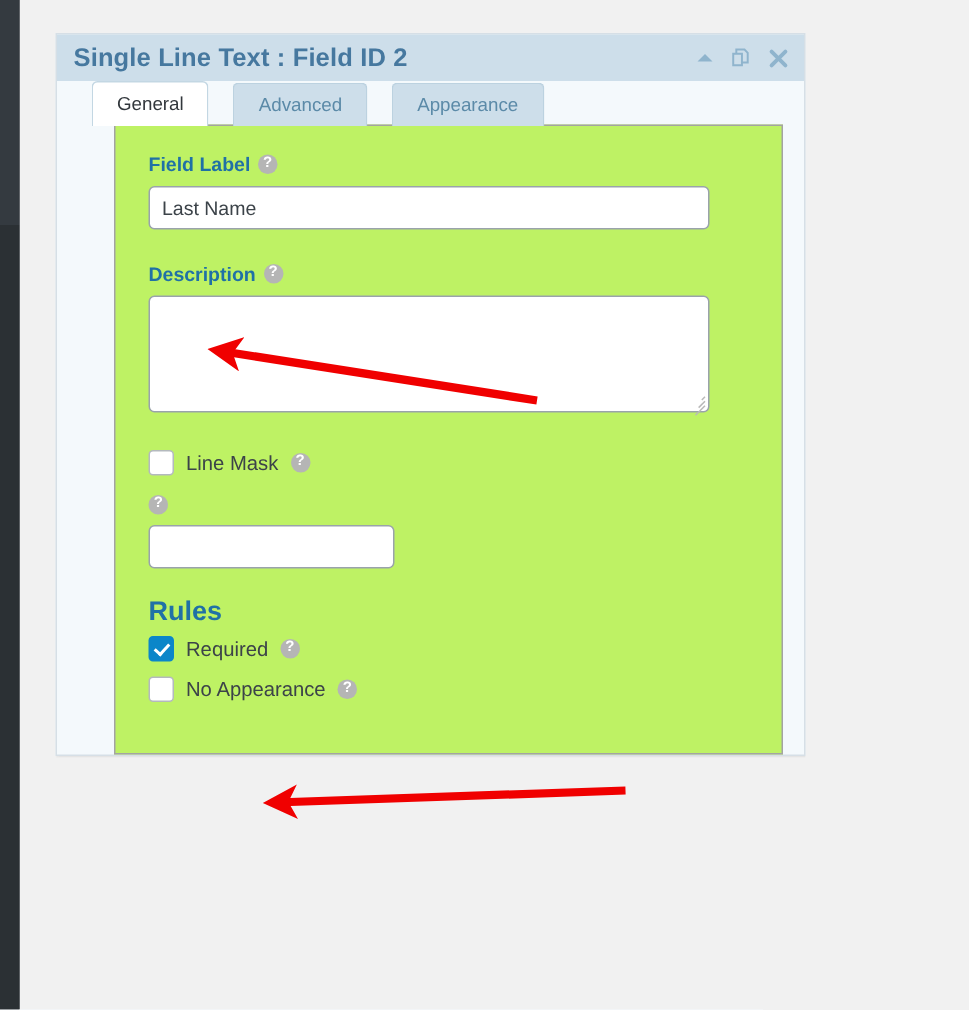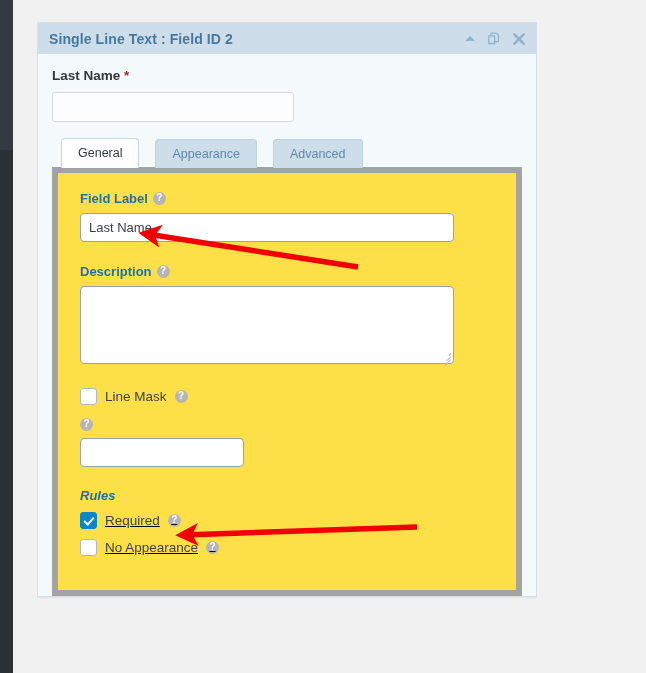--- a/index.html
+++ b/index.html
@@ -54,21 +54,21 @@
   
   #panel-header {
     background: #cddeea;
     height: 31px;
     display: flex;
     align-items: center;
     padding: 0 10px 0 11px;
     box-sizing: border-box;
   }
   #panel-title {
-    font-size: 14px;
+    font-size: 17px;
     font-weight: bold;
     color: #46789f;
     letter-spacing: 0.1px;
     flex: 1 1 auto;
     white-space: nowrap;
   }
   .hdr-icons {
     display: flex;
     align-items: center;
     gap: 11px;
@@ -144,26 +144,27 @@
   }
   .tab.active {
     background: #ffffff;
     color: #32373c;
     border-color: #c3d7e3;
     padding-bottom: 8px;
   }
 
   
   #tab-content {
-    background: #fde047;
-    border: 6px solid #a3a3a3;
+    background: #bef264;
+    border: 1px solid #a3a3a3;
     position: relative;
     z-index: 1;
     padding: 18px 20px 24px 22px;
     box-sizing: border-box;
+    margin-left: 24px;
   }
 
   .setting-block { margin-bottom: 4px; }
 
   .setting-label {
     font-size: 13px;
     font-weight: bold;
     color: #2071a6;
     display: flex;
     align-items: center;
@@ -242,21 +243,21 @@
   .ta-grip i:nth-child(2) { bottom: 4px; width: 6px; }
   .ta-grip i:nth-child(3) { bottom: 7px; width: 3px; }
 
   
   .check-row {
     display: flex;
     align-items: center;
     gap: 8px;
     margin-bottom: 13px;
   }
-  .check-row.tight { margin-bottom: 10px; text-decoration: underline; }
+  .check-row.tight { margin-bottom: 10px; }
   .cbox {
     width: 17px;
     height: 17px;
     border-radius: 3px;
     border: 1px solid #b4b9be;
     background: #ffffff;
     box-sizing: border-box;
     flex: 0 0 auto;
     cursor: pointer;
     position: relative;
@@ -277,26 +278,25 @@
     transform: rotate(42deg);
   }
   .check-label {
     font-size: 13.5px;
     color: #3c4349;
     line-height: 16px;
     white-space: nowrap;
   }
 
   .rules-heading {
-    font-size: 13px;
+    font-size: 18px;
     font-weight: bold;
     color: #2071a6;
     margin: 0 0 9px 0;
     line-height: 15px;
-    font-style: italic;
   }
 
   
   #annotations {
     position: absolute;
     left: 0;
     top: 0;
     width: 646px;
     height: 673px;
     pointer-events: none;
@@ -327,33 +327,26 @@
       </span>
       <span class="hdr-icon">
         <svg width="14" height="14" viewBox="0 0 14 14" stroke="#8fb4cd" stroke-width="2.6" stroke-linecap="round">
           <line x1="2.4" y1="2.4" x2="11.6" y2="11.6"></line>
           <line x1="11.6" y1="2.4" x2="2.4" y2="11.6"></line>
         </svg>
       </span>
     </div>
   </div>
 
-  <div id="field-preview">
-    <div id="preview-label">
-      <span>Last Name</span>
-      <span class="req-star">*</span>
-    </div>
-    <input id="preview-input" class="preview-input" type="text" value="" style="">
-  </div>
 
   <div id="tabs-wrap">
     <div id="tab-strip">
       <div class="tab active">General</div>
+      <div class="tab">Advanced</div>
       <div class="tab">Appearance</div>
-      <div class="tab">Advanced</div>
     </div>
 
     <div id="tab-content">
 
       <div class="setting-block">
         <div class="setting-label">
           <span>Field Label</span>
           <span class="help-icon">
               <span>?</span>
             </span>

